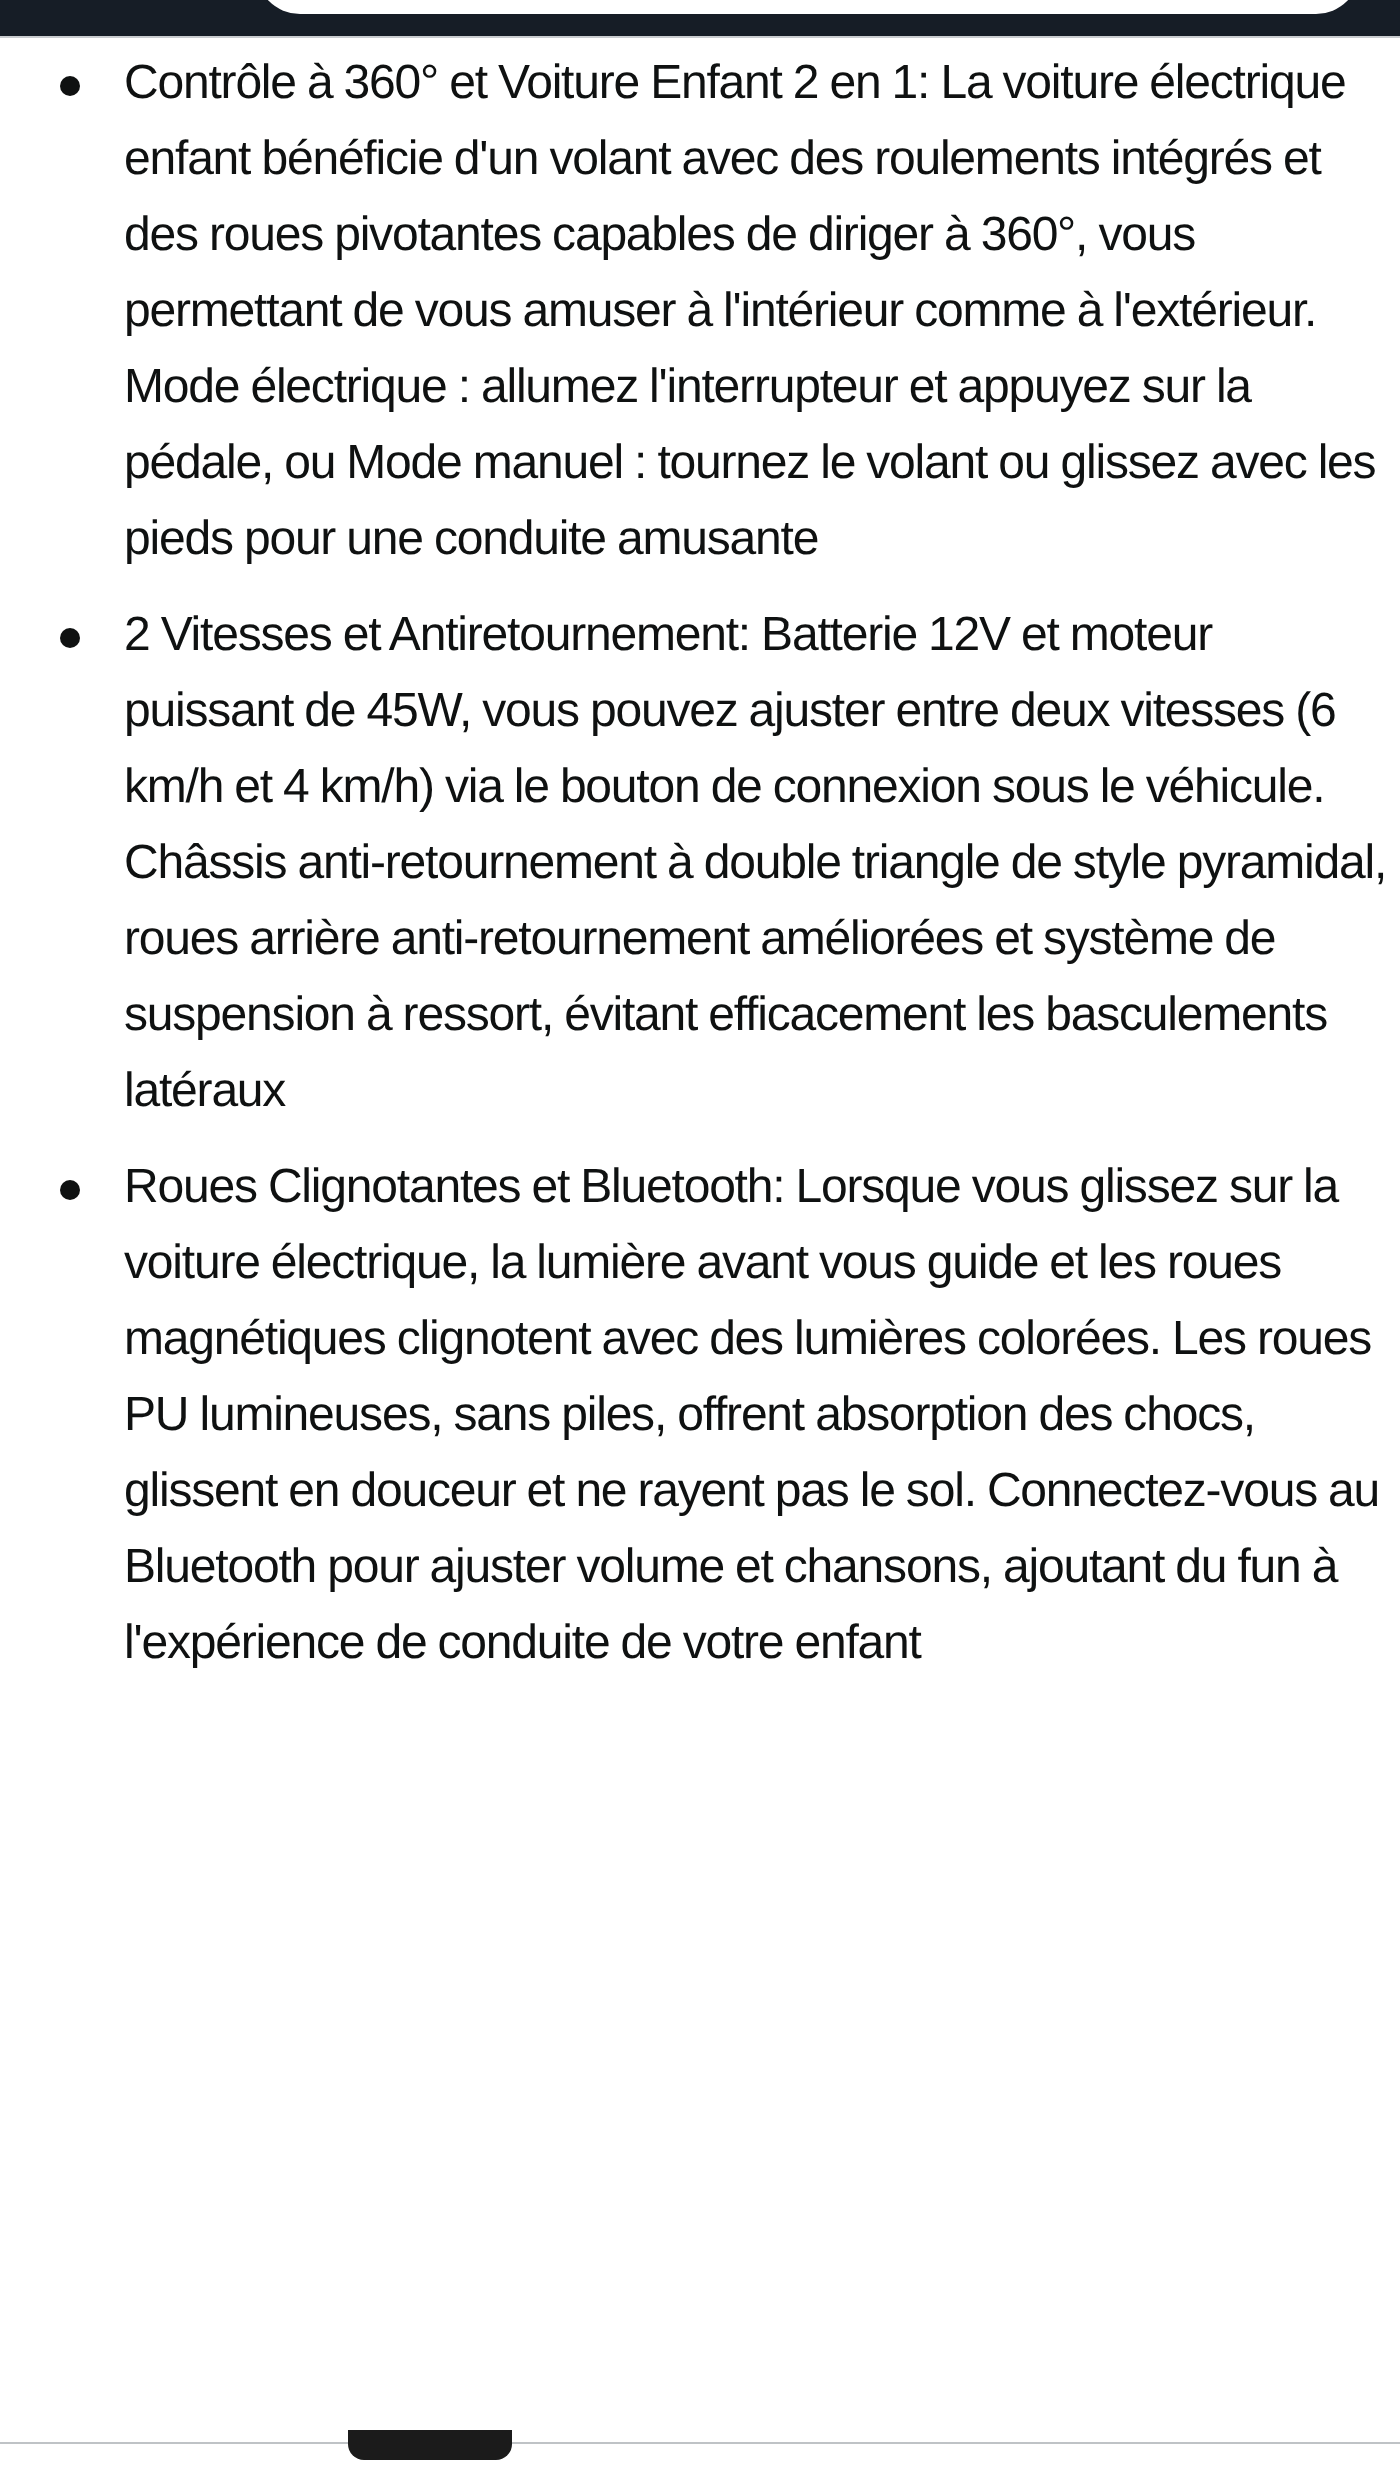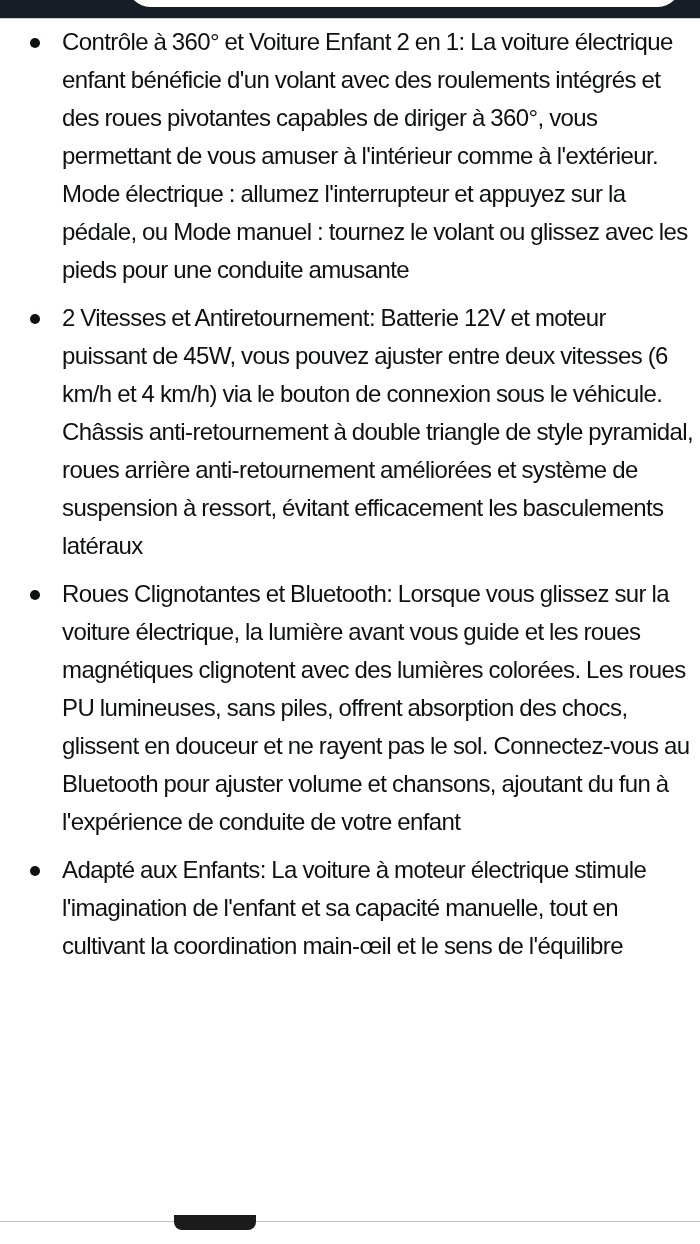--- a/index.html
+++ b/index.html
@@ -104,22 +104,18 @@
       <span>Contrôle à 360° et Voiture Enfant 2 en 1: La voiture électrique enfant bénéficie d'un volant avec des roulements intégrés et des roues pivotantes capables de diriger à 360°, vous permettant de vous amuser à l'intérieur comme à l'extérieur. Mode électrique : allumez l'interrupteur et appuyez sur la pédale, ou Mode manuel : tournez le volant ou glissez avec les pieds pour une conduite amusante</span>
     </li>
     <li>
       <span class="bullet"></span>
       <span>2 Vitesses et Antiretournement: Batterie 12V et moteur puissant de 45W, vous pouvez ajuster entre deux vitesses (6 km/h et 4 km/h) via le bouton de connexion sous le véhicule. Châssis anti-retournement à double triangle de style pyramidal, roues arrière anti-retournement améliorées et système de suspension à ressort, évitant efficacement les basculements latéraux</span>
     </li>
     <li>
       <span class="bullet"></span>
       <span>Roues Clignotantes et Bluetooth: Lorsque vous glissez sur la voiture électrique, la lumière avant vous guide et les roues magnétiques clignotent avec des lumières colorées. Les roues PU lumineuses, sans piles, offrent absorption des chocs, glissent en douceur et ne rayent pas le sol. Connectez-vous au Bluetooth pour ajuster volume et chansons, ajoutant du fun à l'expérience de conduite de votre enfant</span>
     </li>
-    <li>
-      <span class="bullet"></span>
-      <span>Adapté aux Enfants: La voiture à moteur électrique stimule l'imagination de l'enfant et sa capacité manuelle, tout en cultivant la coordination main-œil et le sens de l'équilibre</span>
-    </li>
   </ul>
 </div>
 
 <div class="bottom-sep"></div>
 <div class="bottom-strip"></div>
 <div class="handle"></div>
 
 </body></html>

